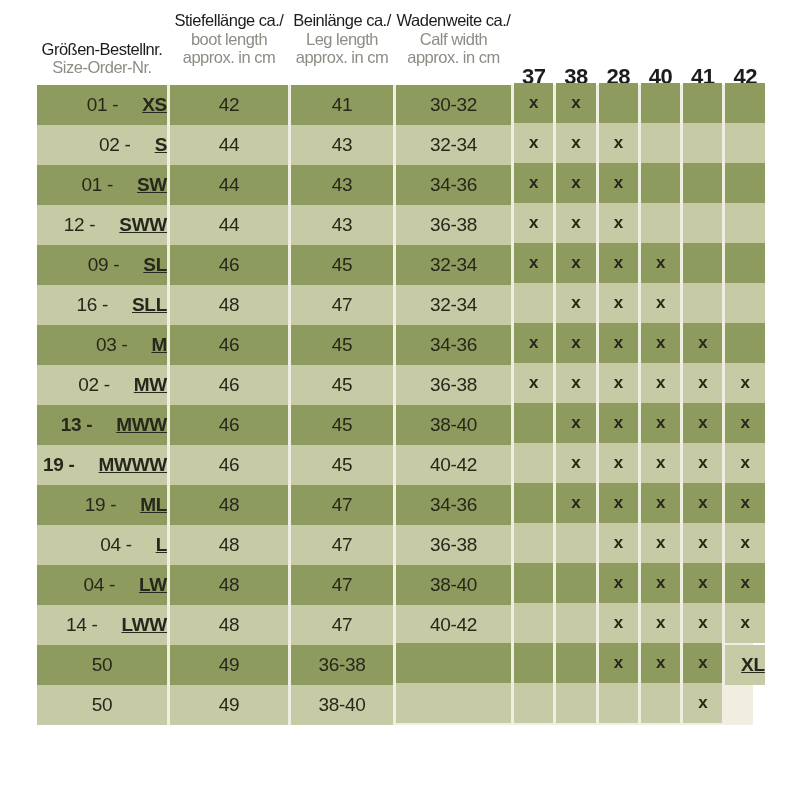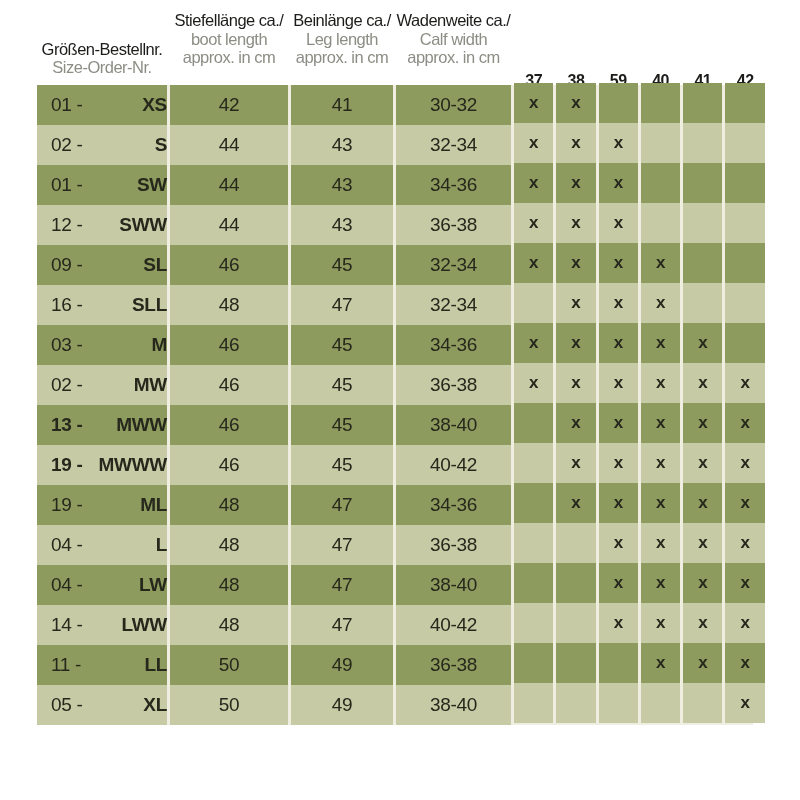--- a/index.html
+++ b/index.html
@@ -41,21 +41,21 @@
     line-height: 18.5px;
   }
   .hdr-sub {
     color: var(--header-subtext, #8d8d85);
     font-size: 16.5px;
     line-height: 18.5px;
   }
   .hc-size-col { padding-bottom: 14px; }
   .hc-measure-col { padding-bottom: 24px; }
   .hc-shoe-size {
-    font-size: 16px;
+    font-size: 22px;
     font-weight: 700;
     color: var(--header-text, #1c1c1a);
     padding-bottom: 1px;
     letter-spacing: -0.5px;
   }
   
   .body-grid {
     background: var(--table-gap, #efeee1);
     grid-auto-rows: 40px;
   }
@@ -63,26 +63,27 @@
     display: flex;
     align-items: center;
     justify-content: center;
     font-size: 19px;
     color: var(--cell-text, #26281c);
     letter-spacing: -0.3px;
   }
   .cell.dark  { background: var(--row-dark, #8e9b5f); }
   .cell.light { background: var(--row-light, #c6caa5); }
   .label-cell {
-    justify-content: space-between;
+    justify-content: flex-end;
     padding-left: 14px;
+    gap: 19px;
   }
   .order-num { white-space: pre; }
   .order-num.bold { font-weight: 700; }
-  .size-code { font-weight: 700; }
+  .size-code { font-weight: 700; text-decoration: underline; }
   .mark-cell {
     font-weight: 700;
     font-size: 17px;
     transform: translateY(-2px);
   }
 </style>
 </head>
 <body>
 
 <div class="table-wrap">
@@ -102,21 +103,21 @@
       <div class="hdr-sub">Leg length</div>
       <div class="hdr-sub">approx. in cm</div>
     </div>
     <div class="header-cell hc-measure-col">
       <div class="hdr-line1">Wadenweite ca./</div>
       <div class="hdr-sub">Calf width</div>
       <div class="hdr-sub">approx. in cm</div>
     </div>
     <div class="header-cell hc-shoe-size">37</div>
     <div class="header-cell hc-shoe-size">38</div>
-    <div class="header-cell hc-shoe-size">59</div>
+    <div class="header-cell hc-shoe-size">28</div>
     <div class="header-cell hc-shoe-size">40</div>
     <div class="header-cell hc-shoe-size">41</div>
     <div class="header-cell hc-shoe-size">42</div>
   </div>
 
   <div class="grid-cols body-grid">
       <div class="cell label-cell dark">
         <span class="order-num">01 - </span>
         <span class="size-code">XS</span>
       </div>
@@ -291,24 +292,20 @@
       </div>
       <div class="cell light">48</div>
       <div class="cell light">47</div>
       <div class="cell light">40-42</div>
       <div class="cell mark-cell light"></div>
       <div class="cell mark-cell light"></div>
       <div class="cell mark-cell light">x</div>
       <div class="cell mark-cell light">x</div>
       <div class="cell mark-cell light">x</div>
       <div class="cell mark-cell light">x</div>
-      <div class="cell label-cell dark">
-        <span class="order-num">11 - </span>
-        <span class="size-code">LL</span>
-      </div>
       <div class="cell dark">50</div>
       <div class="cell dark">49</div>
       <div class="cell dark">36-38</div>
       <div class="cell mark-cell dark"></div>
       <div class="cell mark-cell dark"></div>
       <div class="cell mark-cell dark"></div>
       <div class="cell mark-cell dark">x</div>
       <div class="cell mark-cell dark">x</div>
       <div class="cell mark-cell dark">x</div>
       <div class="cell label-cell light">

